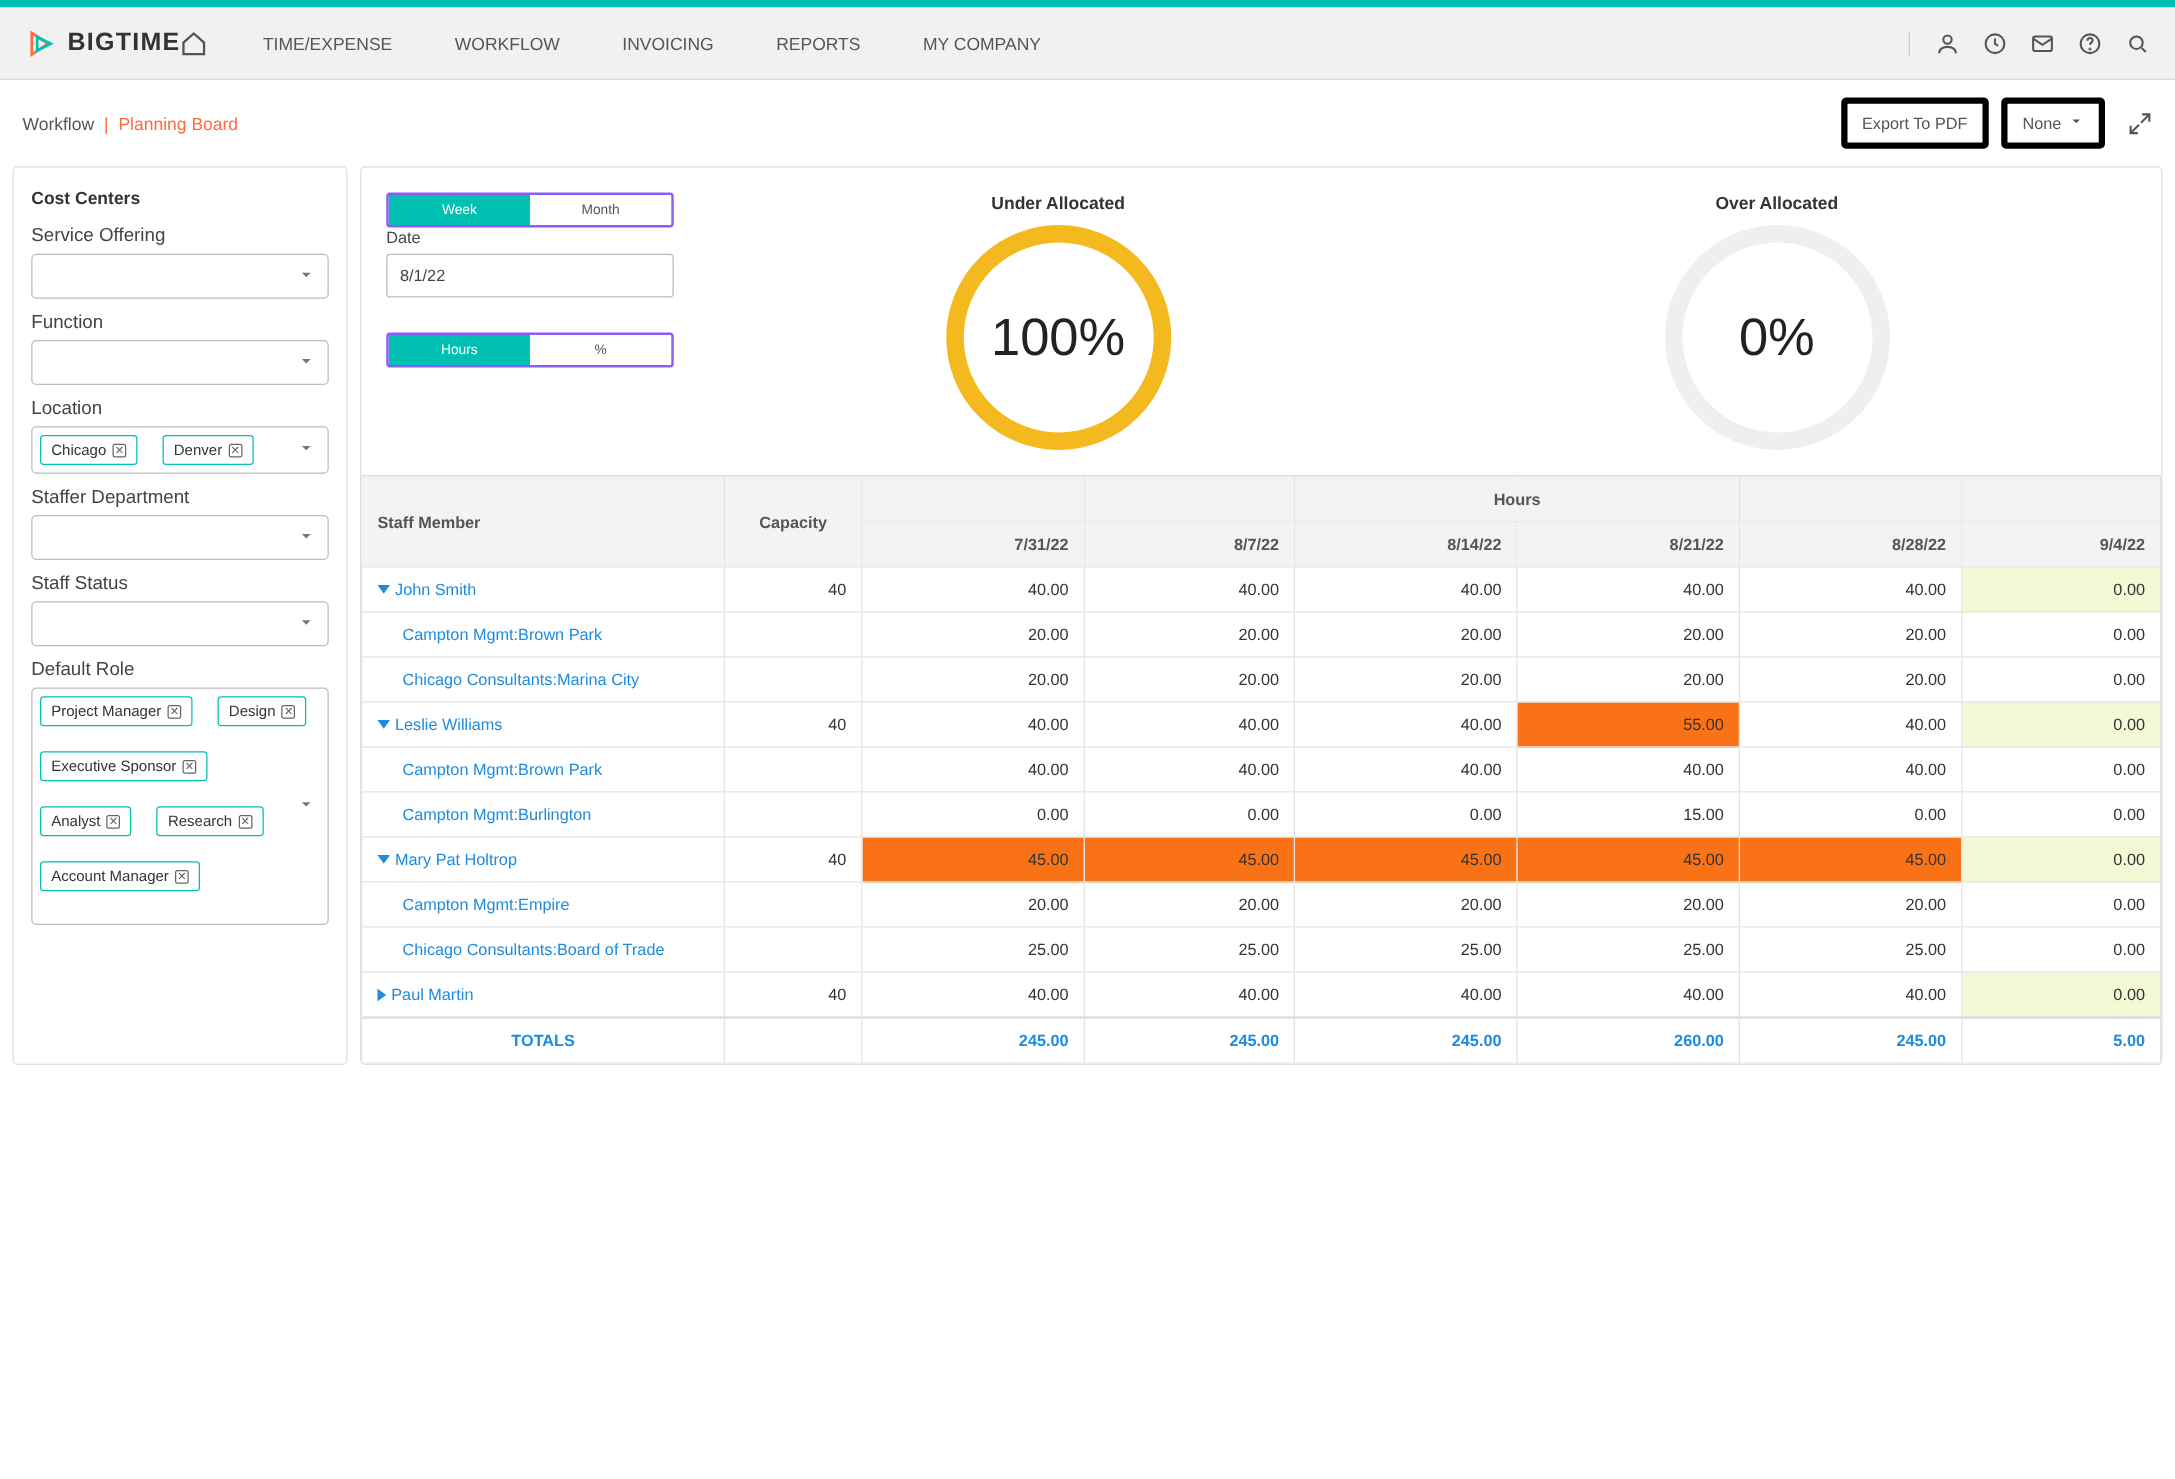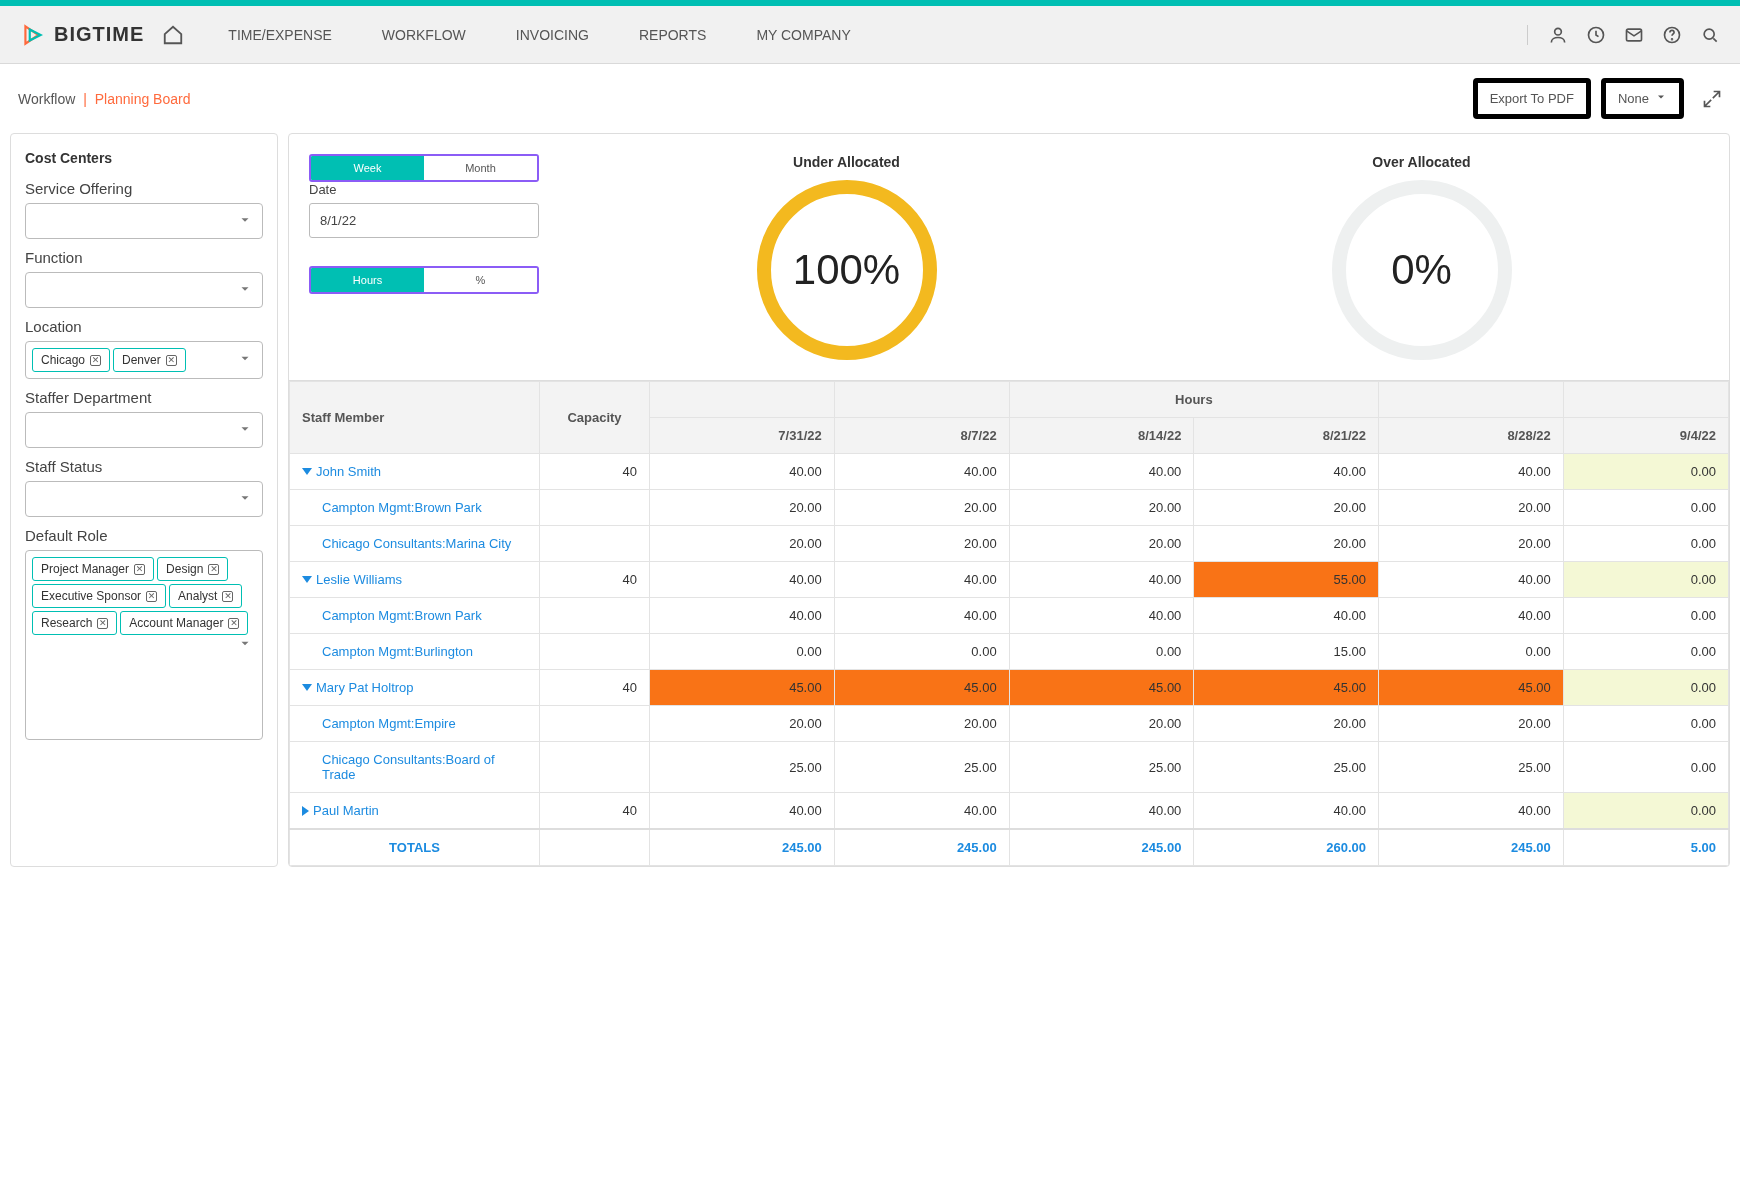--- a/index.html
+++ b/index.html
@@ -1,19 +1,19 @@
 <!DOCTYPE html>
 <html><head>
 <meta charset="utf-8">
 <style>
   *{box-sizing:border-box;margin:0;padding:0;font-family:Arial,Helvetica,sans-serif}
   body{background:#fff;font-size:13px;color:#333}
   .teal-bar{height:6px;background:#00bfb3}
   .topnav{background:#f1f1f1;border-bottom:1px solid #d9d9d9;display:flex;align-items:center;padding:0 20px;height:58px}
-  .logo{display:flex;align-items:center;margin-right:18px}
+  .logo{display:flex;align-items:center;}
   .logo-mark{position:relative;width:26px;height:26px;margin-right:8px}
   .logo-text{font-size:20px;font-weight:600;letter-spacing:1px;color:#333}
   .home-icon{width:22px;height:22px;cursor:pointer;margin-right:24px;color:#555}
   .nav-items{display:flex;gap:50px;flex:1;margin-left:20px}
   .nav-item{font-size:14px;color:#555;cursor:pointer}
   .nav-right{display:flex;align-items:center;gap:18px;padding-left:20px;border-left:1px solid #ccc}
   .ico{width:20px;height:20px;color:#555;cursor:pointer}
   .subbar{display:flex;align-items:center;justify-content:space-between;padding:14px 18px}
   .breadcrumb{font-size:14px;color:#555}
   .breadcrumb .sep{color:#ff6a3d;margin:0 4px}
@@ -21,21 +21,21 @@
   .subbar-right{display:flex;align-items:center;gap:10px}
   .btn{border:5px solid #000000;background:#fff;border-radius:4px;padding:8px 12px;font-size:13px;color:#555;cursor:pointer;display:flex;align-items:center;gap:6px}
   .expand-icon{width:20px;height:20px;color:#555;cursor:pointer;margin-left:8px}
   .workspace{display:flex;gap:10px;padding:0 10px 10px}
   .sidebar{width:268px;border:1px solid #ddd;border-radius:4px;padding:16px 14px 20px;max-height:740px;overflow:hidden;position:relative}
   .sidebar::-webkit-scrollbar{width:10px}
   .sidebar h3{font-size:14px;font-weight:700;color:#333;margin-bottom:14px}
   .field-label{font-size:15px;color:#444;margin:10px 0 6px}
   .select-box{border:1px solid #bbb;border-radius:4px;height:36px;display:flex;align-items:center;justify-content:flex-end;padding:0 10px;cursor:pointer;position:relative}
   .select-box .chev{color:#777}
-  .multi-box{border:1px solid #bbb;border-radius:4px;padding:6px;display:flex;flex-wrap:wrap;gap:3px;position:relative;min-height:36px}
+  .multi-box{border:1px solid #bbb;border-radius:4px;padding:6px;display:flex;flex-wrap:wrap;gap:20px;position:relative;min-height:36px}
   .multi-box .chev{position:absolute;right:10px;top:50%;transform:translateY(-50%);color:#777}
   .chip{border:1px solid #00bfb3;background:#fff;color:#333;padding:4px 8px;border-radius:3px;font-size:12px;display:flex;align-items:center;gap:5px}
   .chip .x{width:11px;height:11px;border:1px solid #666;border-radius:2px;display:flex;align-items:center;justify-content:center;font-size:9px;color:#666;cursor:pointer}
   .multi-tall{min-height:190px;align-content:flex-start}
 
   .main{flex:1;border:1px solid #ddd;border-radius:4px;display:flex;flex-direction:column;overflow:hidden}
   .main-top{display:flex;padding:20px 20px 10px;gap:20px}
   .controls{width:230px}
   .toggle{display:flex;border:2px solid #8b5cf6;border-radius:3px;overflow:hidden;font-size:11px;margin-bottom:0}
   .toggle div{flex:1;text-align:center;padding:6px 0;cursor:pointer;background:#fff;color:#555}
@@ -47,21 +47,21 @@
   .gauge-title{font-size:14px;color:#333;font-weight:600;margin-bottom:10px}
   .gauge{width:180px;height:180px;border-radius:50%;display:flex;align-items:center;justify-content:center;position:relative}
   .ring-under{border:14px solid #f3b91f}
   .ring-over{border:14px solid #eef0f0}
   .gauge-val{font-size:42px;color:#222}
 
   .table-wrap{flex:1;overflow:auto;margin-top:10px;border-top:1px solid #ddd}
   table{border-collapse:collapse;width:100%;font-size:13px}
   th,td{border:1px solid #e3e3e3;padding:10px 12px}
   thead th{background:#f3f3f3;color:#555;font-weight:600;position:sticky;top:0}
-  .th-staff{text-align:left;width:250px}
+  .th-staff{text-align:left;width:290px}
   .th-cap{width:110px;text-align:center}
   td.num{text-align:right}
   td.name{text-align:left}
   .staff-link{color:#1c8be0;cursor:pointer;display:flex;align-items:center;gap:4px}
   .proj-link{color:#1c8be0;cursor:pointer;padding-left:20px;display:block}
   .tri{display:inline-block;width:0;height:0;border-left:5px solid transparent;border-right:5px solid transparent;border-top:7px solid #1c8be0}
   .tri.right{border-top:5px solid transparent;border-bottom:5px solid transparent;border-left:7px solid #1c8be0;border-right:none}
   .hl-red{background:#f97316}
   .hl-yel{background:#f4f8d5}
   .totals td{color:#1c8be0;font-weight:700;border-top:2px solid #ddd}

